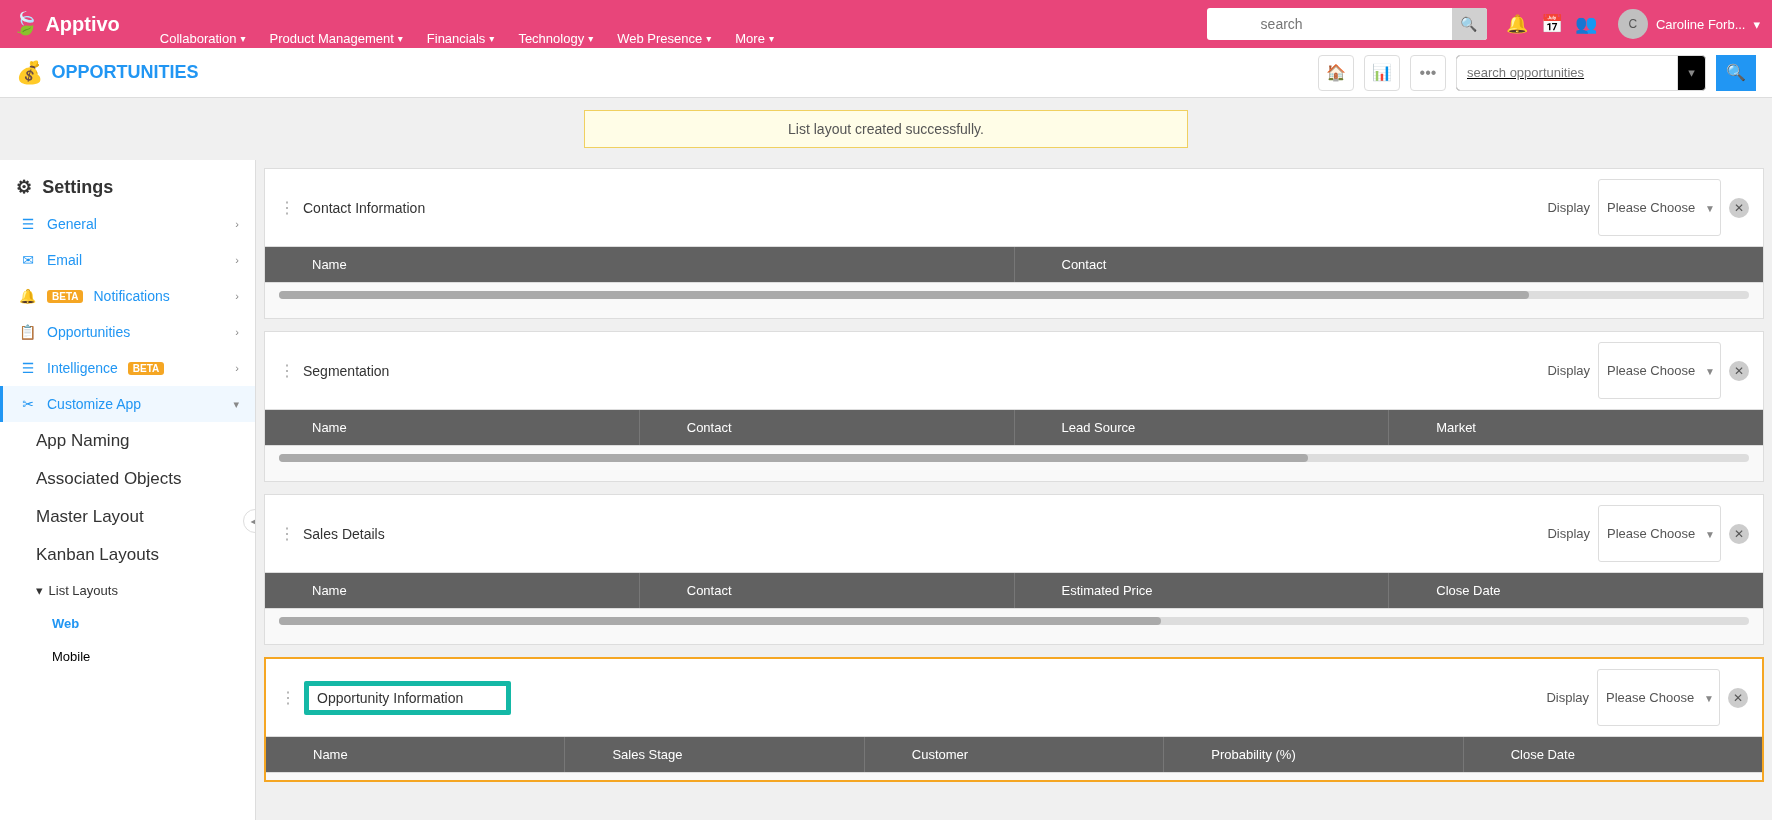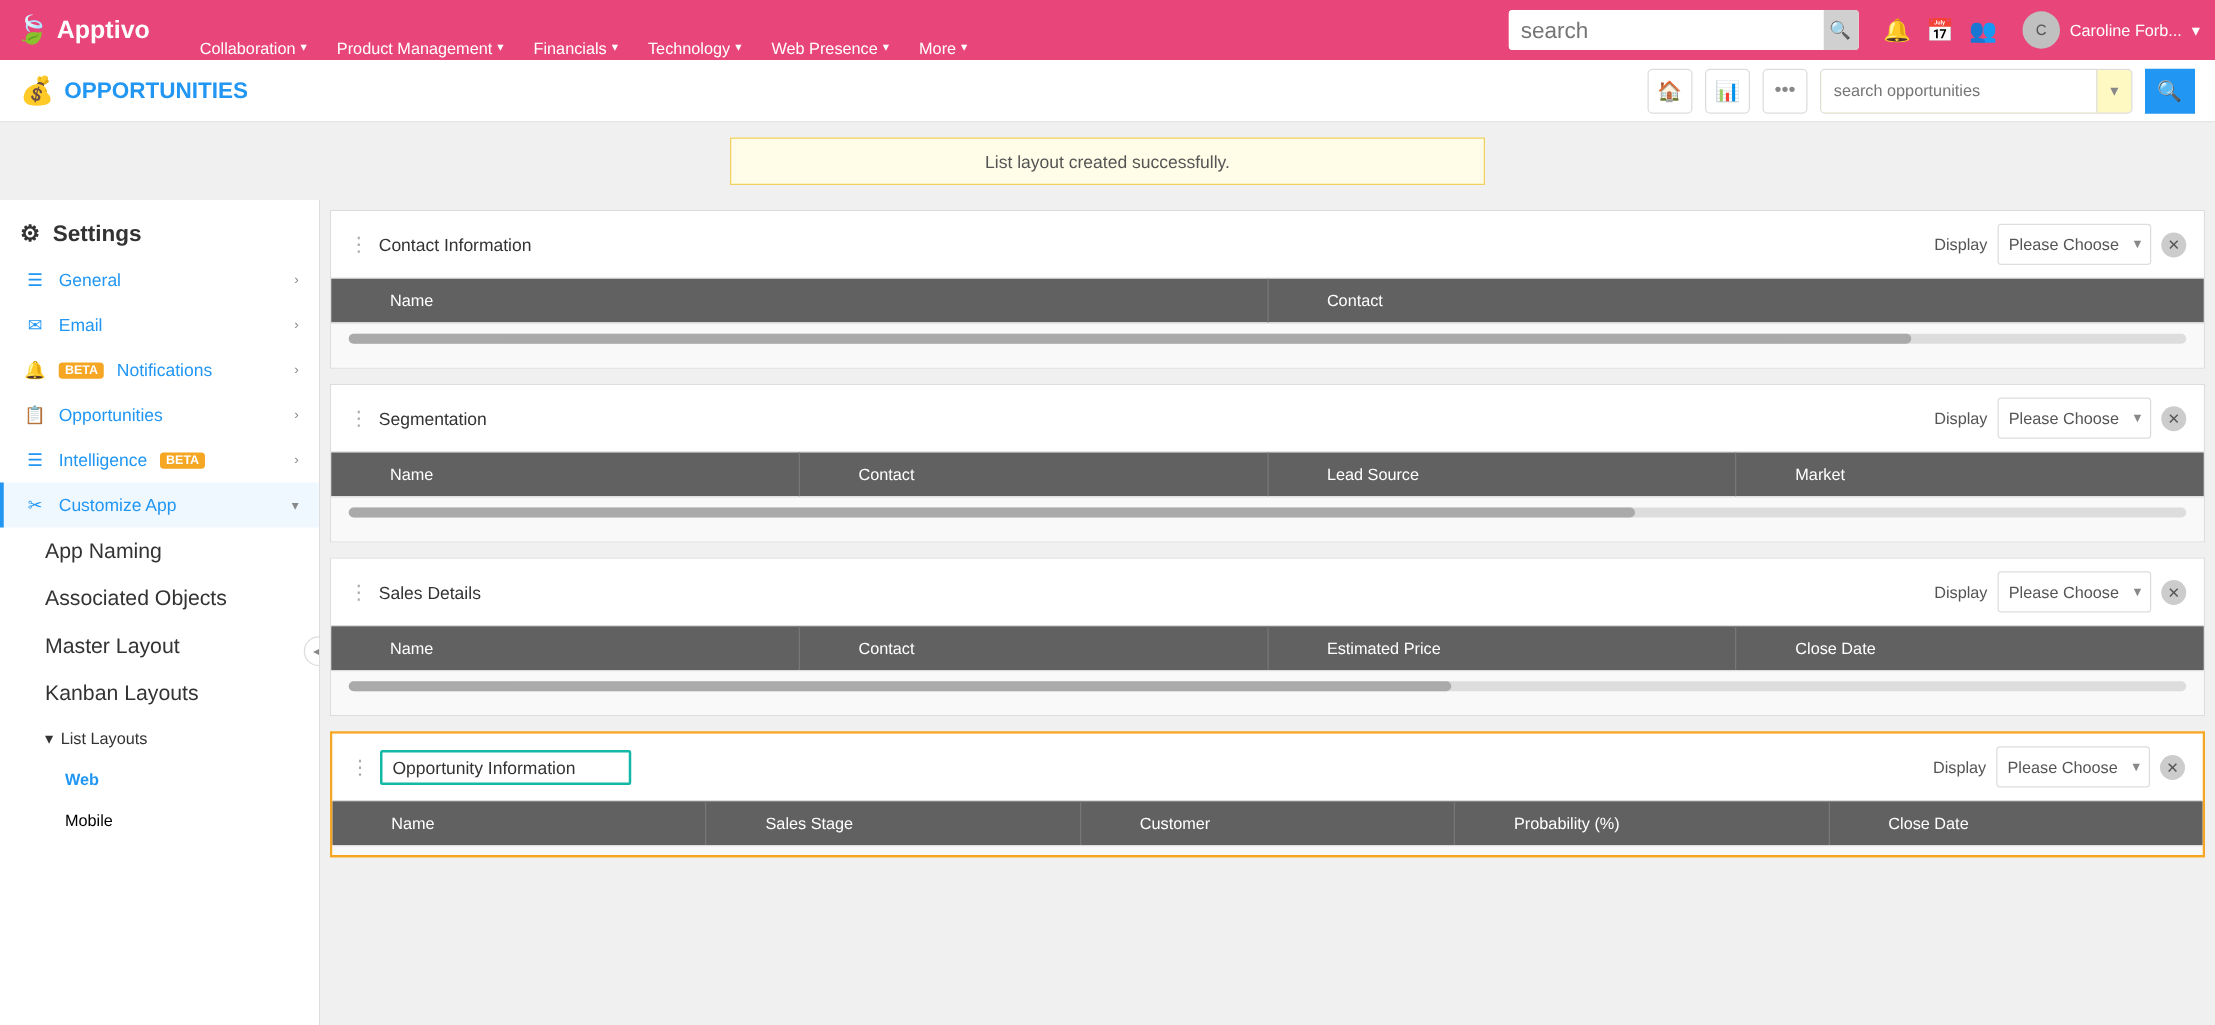--- a/index.html
+++ b/index.html
@@ -49,23 +49,24 @@
       background: white;
       border-radius: 3px;
       overflow: hidden;
       height: 32px;
       width: 280px;
     }
     .search-bar input {
       border: none;
       outline: none;
       padding: 0 10px;
-      font-size: 18px;
+      font-size: 14px;
       flex: 1;
       height: 100%;
+      margin-left: 44px;
     }
     .search-bar button {
       background: #d0d0d0;
       border: none;
       height: 100%;
       width: 36px;
       cursor: pointer;
       font-size: 14px;
       color: #555;
     }
@@ -134,21 +135,22 @@
       color: #888;
       background: white;
     }
     .search-opp {
       display: flex;
       align-items: center;
       border: 1px solid #ddd;
       border-radius: 4px;
       overflow: hidden;
       height: 36px;
-      background: #fef9c3;
+      background: #000000;
+      text-decoration: underline;
     }
     .search-opp input {
       border: none;
       outline: none;
       padding: 0 10px;
       font-size: 13px;
       width: 220px;
       height: 100%;
       color: #aaa;
     }
@@ -295,36 +297,36 @@
       align-items: center;
       padding: 10px 14px;
       background: white;
       border-bottom: 1px solid #ddd;
     }
     .section-drag { color: #aaa; margin-right: 8px; font-size: 16px; cursor: grab; }
     .section-title { font-size: 14px; color: #333; font-weight: normal; }
     .section-title-input {
       font-size: 14px;
       color: #333;
-      border: 2px solid #14b8a6;
+      border: 5px solid #14b8a6;
       outline: none;
       padding: 4px 8px;
       border-radius: 2px;
     }
     .section-controls {
       margin-left: auto;
       display: flex;
       align-items: center;
       gap: 8px;
     }
     .display-label { font-size: 13px; color: #555; }
     .please-choose-select {
       border: 1px solid #ddd;
       border-radius: 3px;
-      padding: 8px 8px;
+      padding: 20px 8px;
       font-size: 13px;
       color: #555;
       background: white;
       cursor: pointer;
       appearance: none;
       -webkit-appearance: none;
       padding-right: 24px;
       position: relative;
     }
     .select-wrapper {

